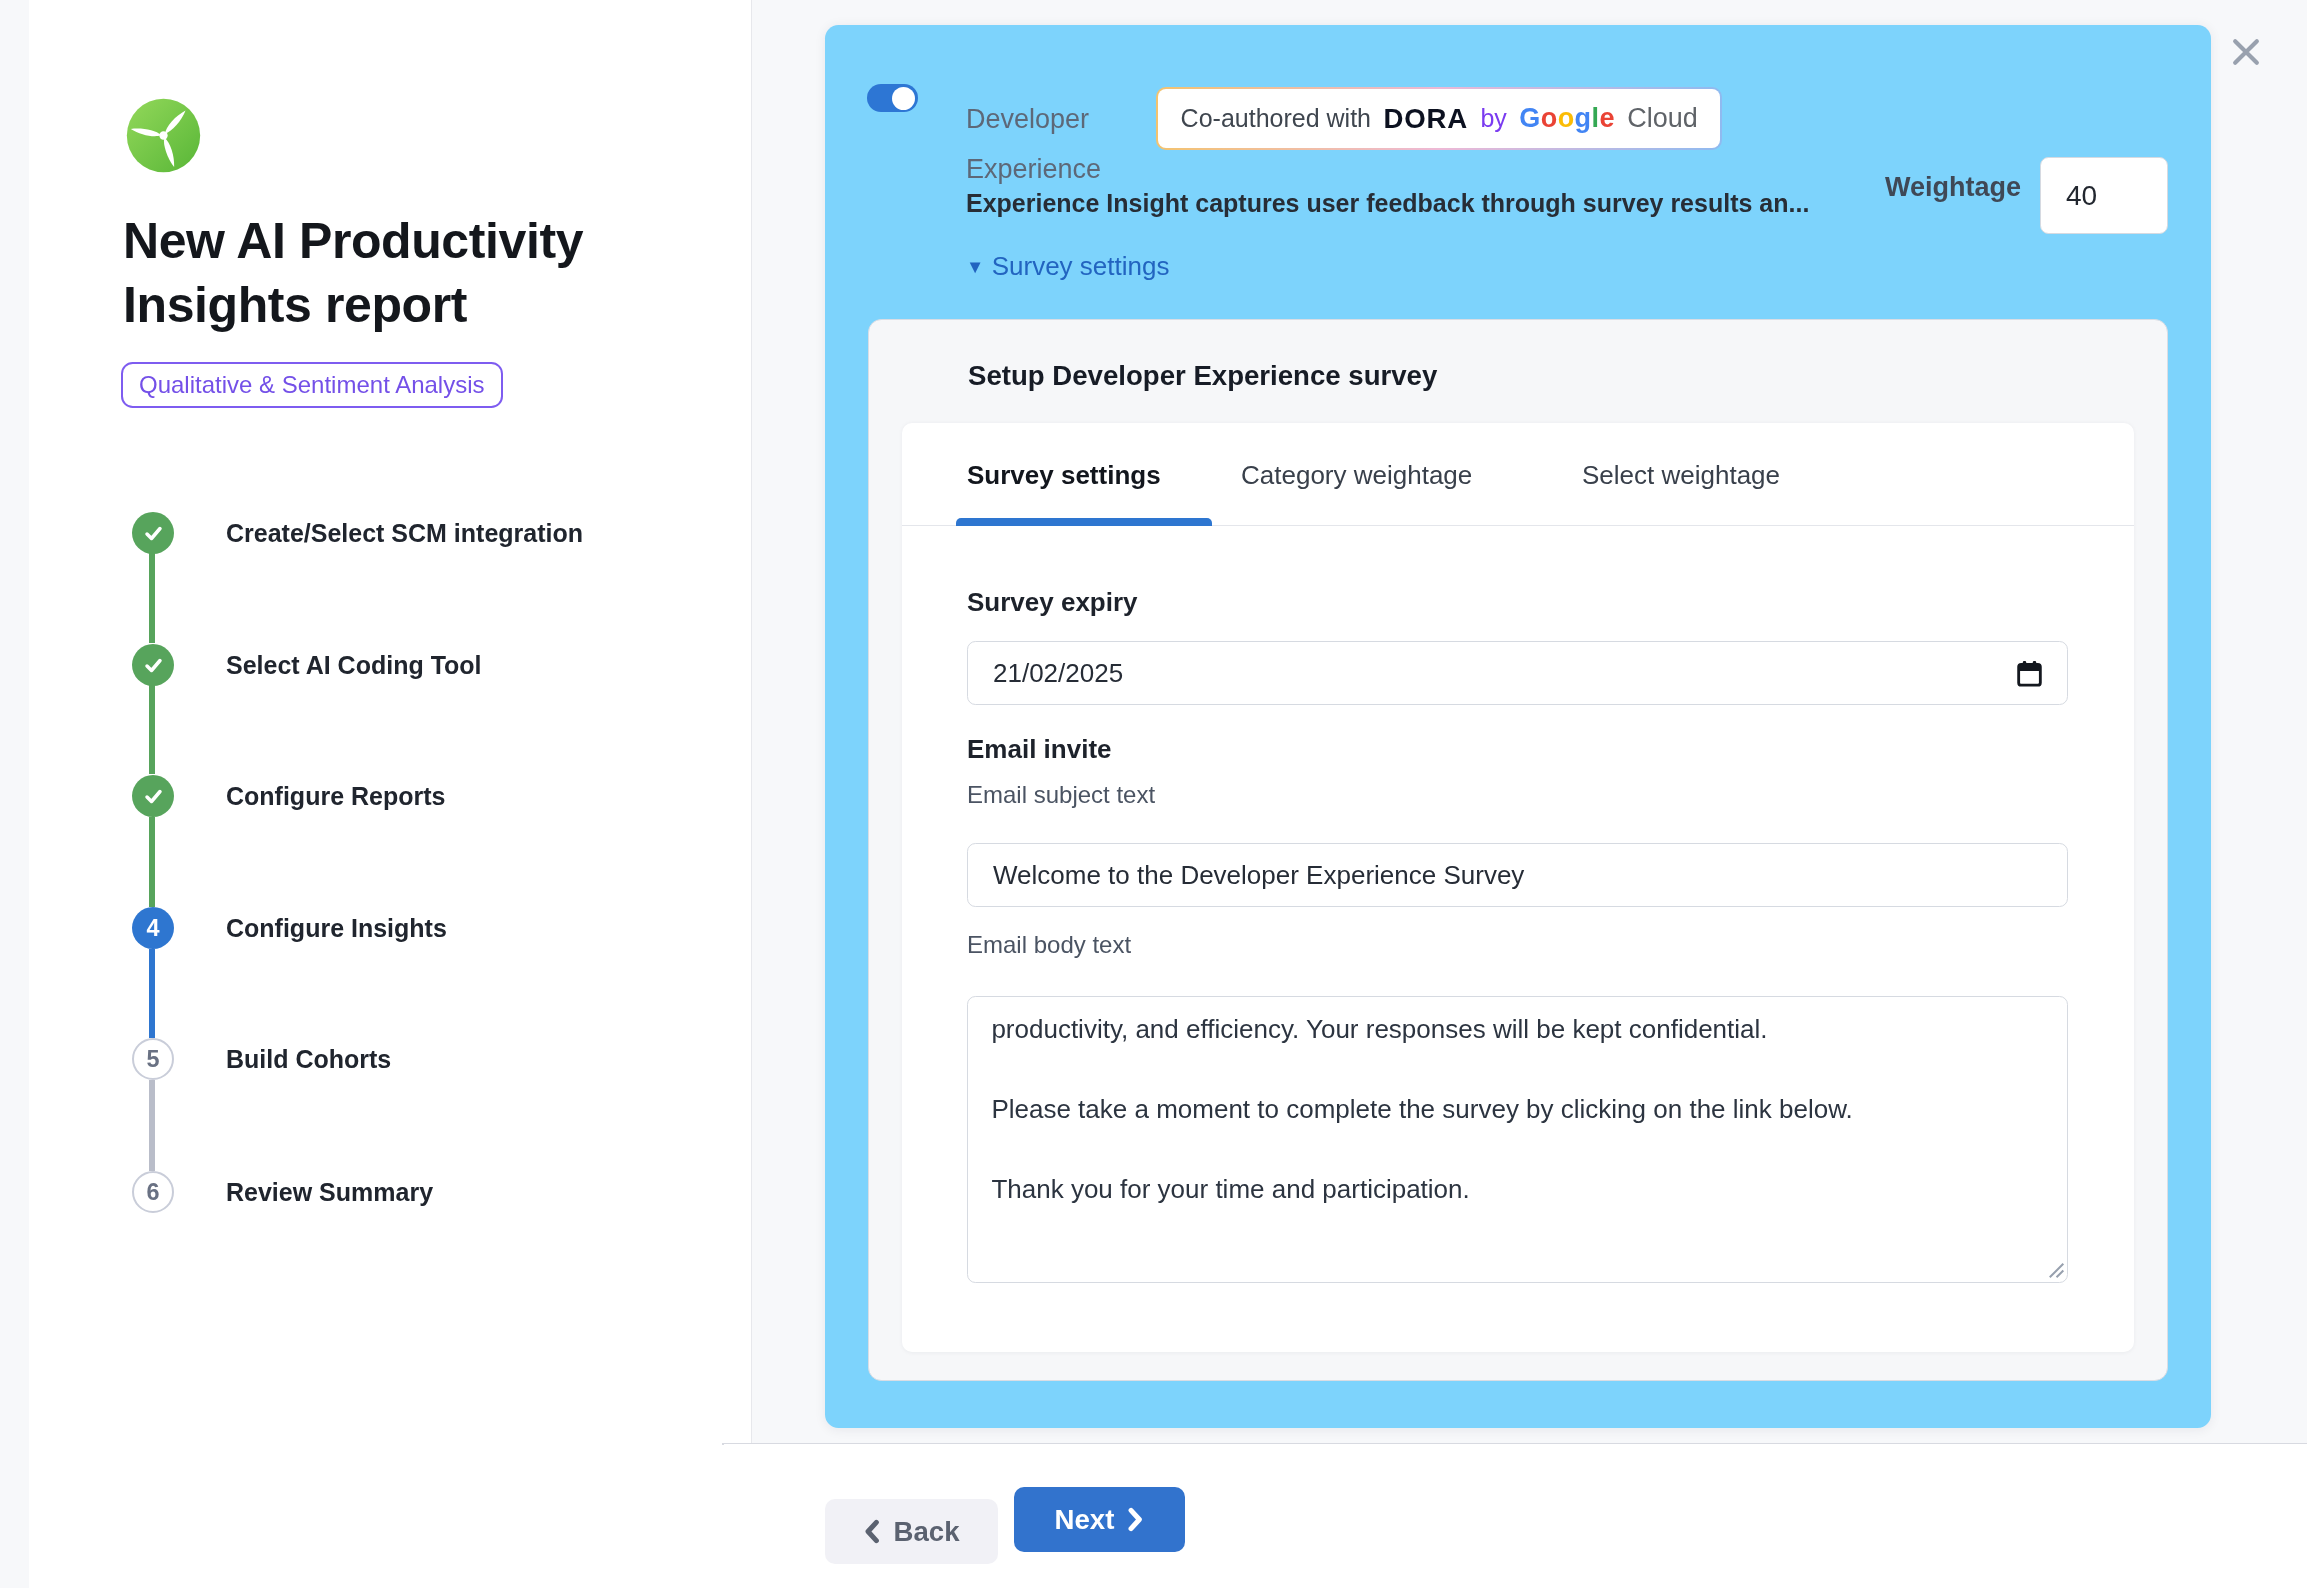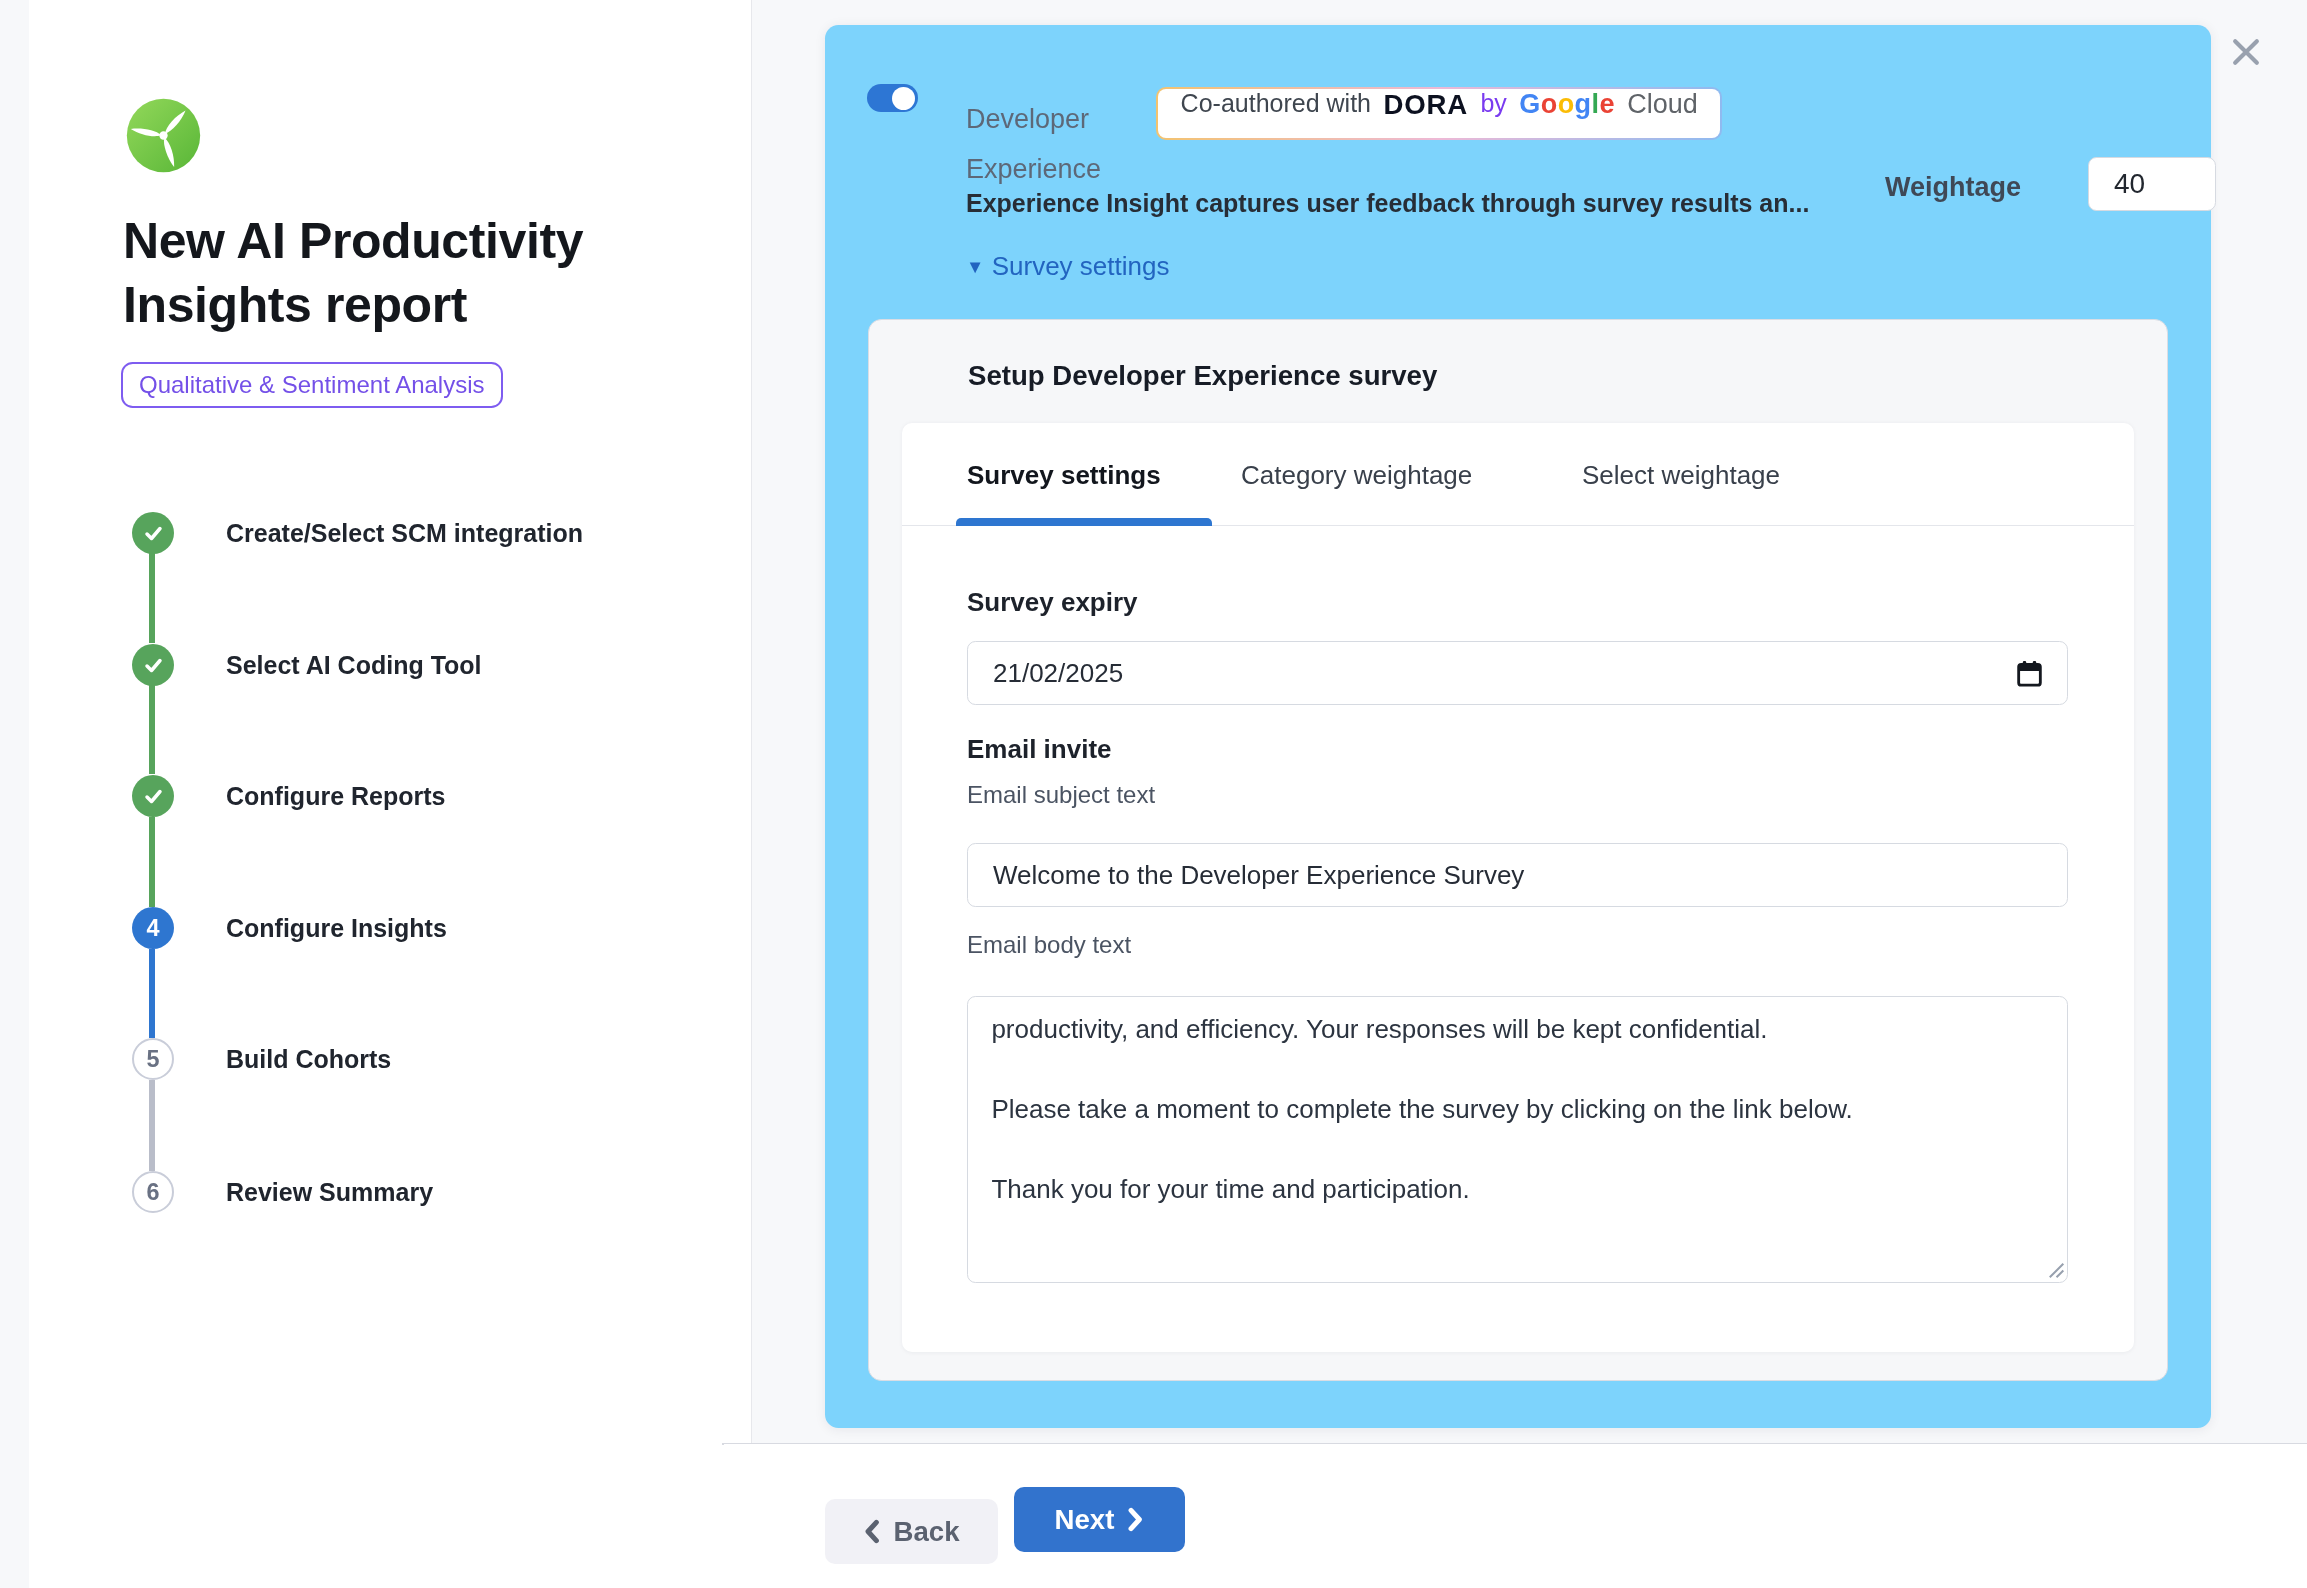--- a/index.html
+++ b/index.html
@@ -65,42 +65,42 @@
   }
   .toggle .knob {
     position:absolute; left:25px; top:2.5px; width:23.4px; height:23.4px;
     background:#ffffff; border-radius:50%;
   }
   .insight-name {
     position:absolute; left:141px; top:69px; font-size:27px; font-weight:500;
     color:#5d6878; line-height:50px;
   }
   .coauthor-badge {
-    position:absolute; left:331px; top:62px; height:53px;
-    display:inline-flex; align-items:flex-start; gap:12.5px; padding:0 22.6px;
+    position:absolute; left:331px; top:62px; height:63px;
+    display:inline-flex; align-items:center; gap:12.5px; padding:0 22.6px;
     border:2.5px solid transparent; border-radius:10px;
     background:linear-gradient(#fff,#fff) padding-box,
                linear-gradient(90deg,#f3c36f,#edb9d6,#8fbaf0) border-box;
     white-space:nowrap;
   }
   .coauthor-prefix { font-size:25px; color:#3f464f; }
   .coauthor-dora   { font-size:27.6px; font-weight:900; color:#0c1120; letter-spacing:0.8px; }
   .coauthor-by     { font-size:25px; font-weight:500; color:#7a3bf0; }
   .google-word     { font-size:27px; font-weight:600; letter-spacing:0.4px; }
   .coauthor-cloud  { font-size:27px; font-weight:500; color:#5f6368; }
 
   .weightage-label {
     position:absolute; left:1060px; top:147px; font-size:27px; font-weight:700;
     color:#3f4856;
   }
   .weightage-input {
-    position:absolute; left:1215px; top:132px; width:128px; height:54px;
+    position:absolute; left:1215px; top:132px; width:128px; height:77px;
     border:1.7px solid #d6dae1; border-radius:8.4px; background:#fff;
     display:flex; align-items:center; padding-left:25px;
-    font-size:28px; color:#22272f;margin-left:48px;
+    font-size:28px; color:#22272f;
   }
   .insight-desc {
     position:absolute; left:141px; top:164px; font-size:25px; font-weight:600;
     color:#272d36; white-space:nowrap;
   }
   .survey-settings-link {
     position:absolute; left:141px; top:226px; display:flex; align-items:center;
     gap:7.5px; color:#2264c0; font-size:26px; font-weight:500; cursor:pointer;
   }
   .survey-settings-link .tri { font-size:18.4px; }

